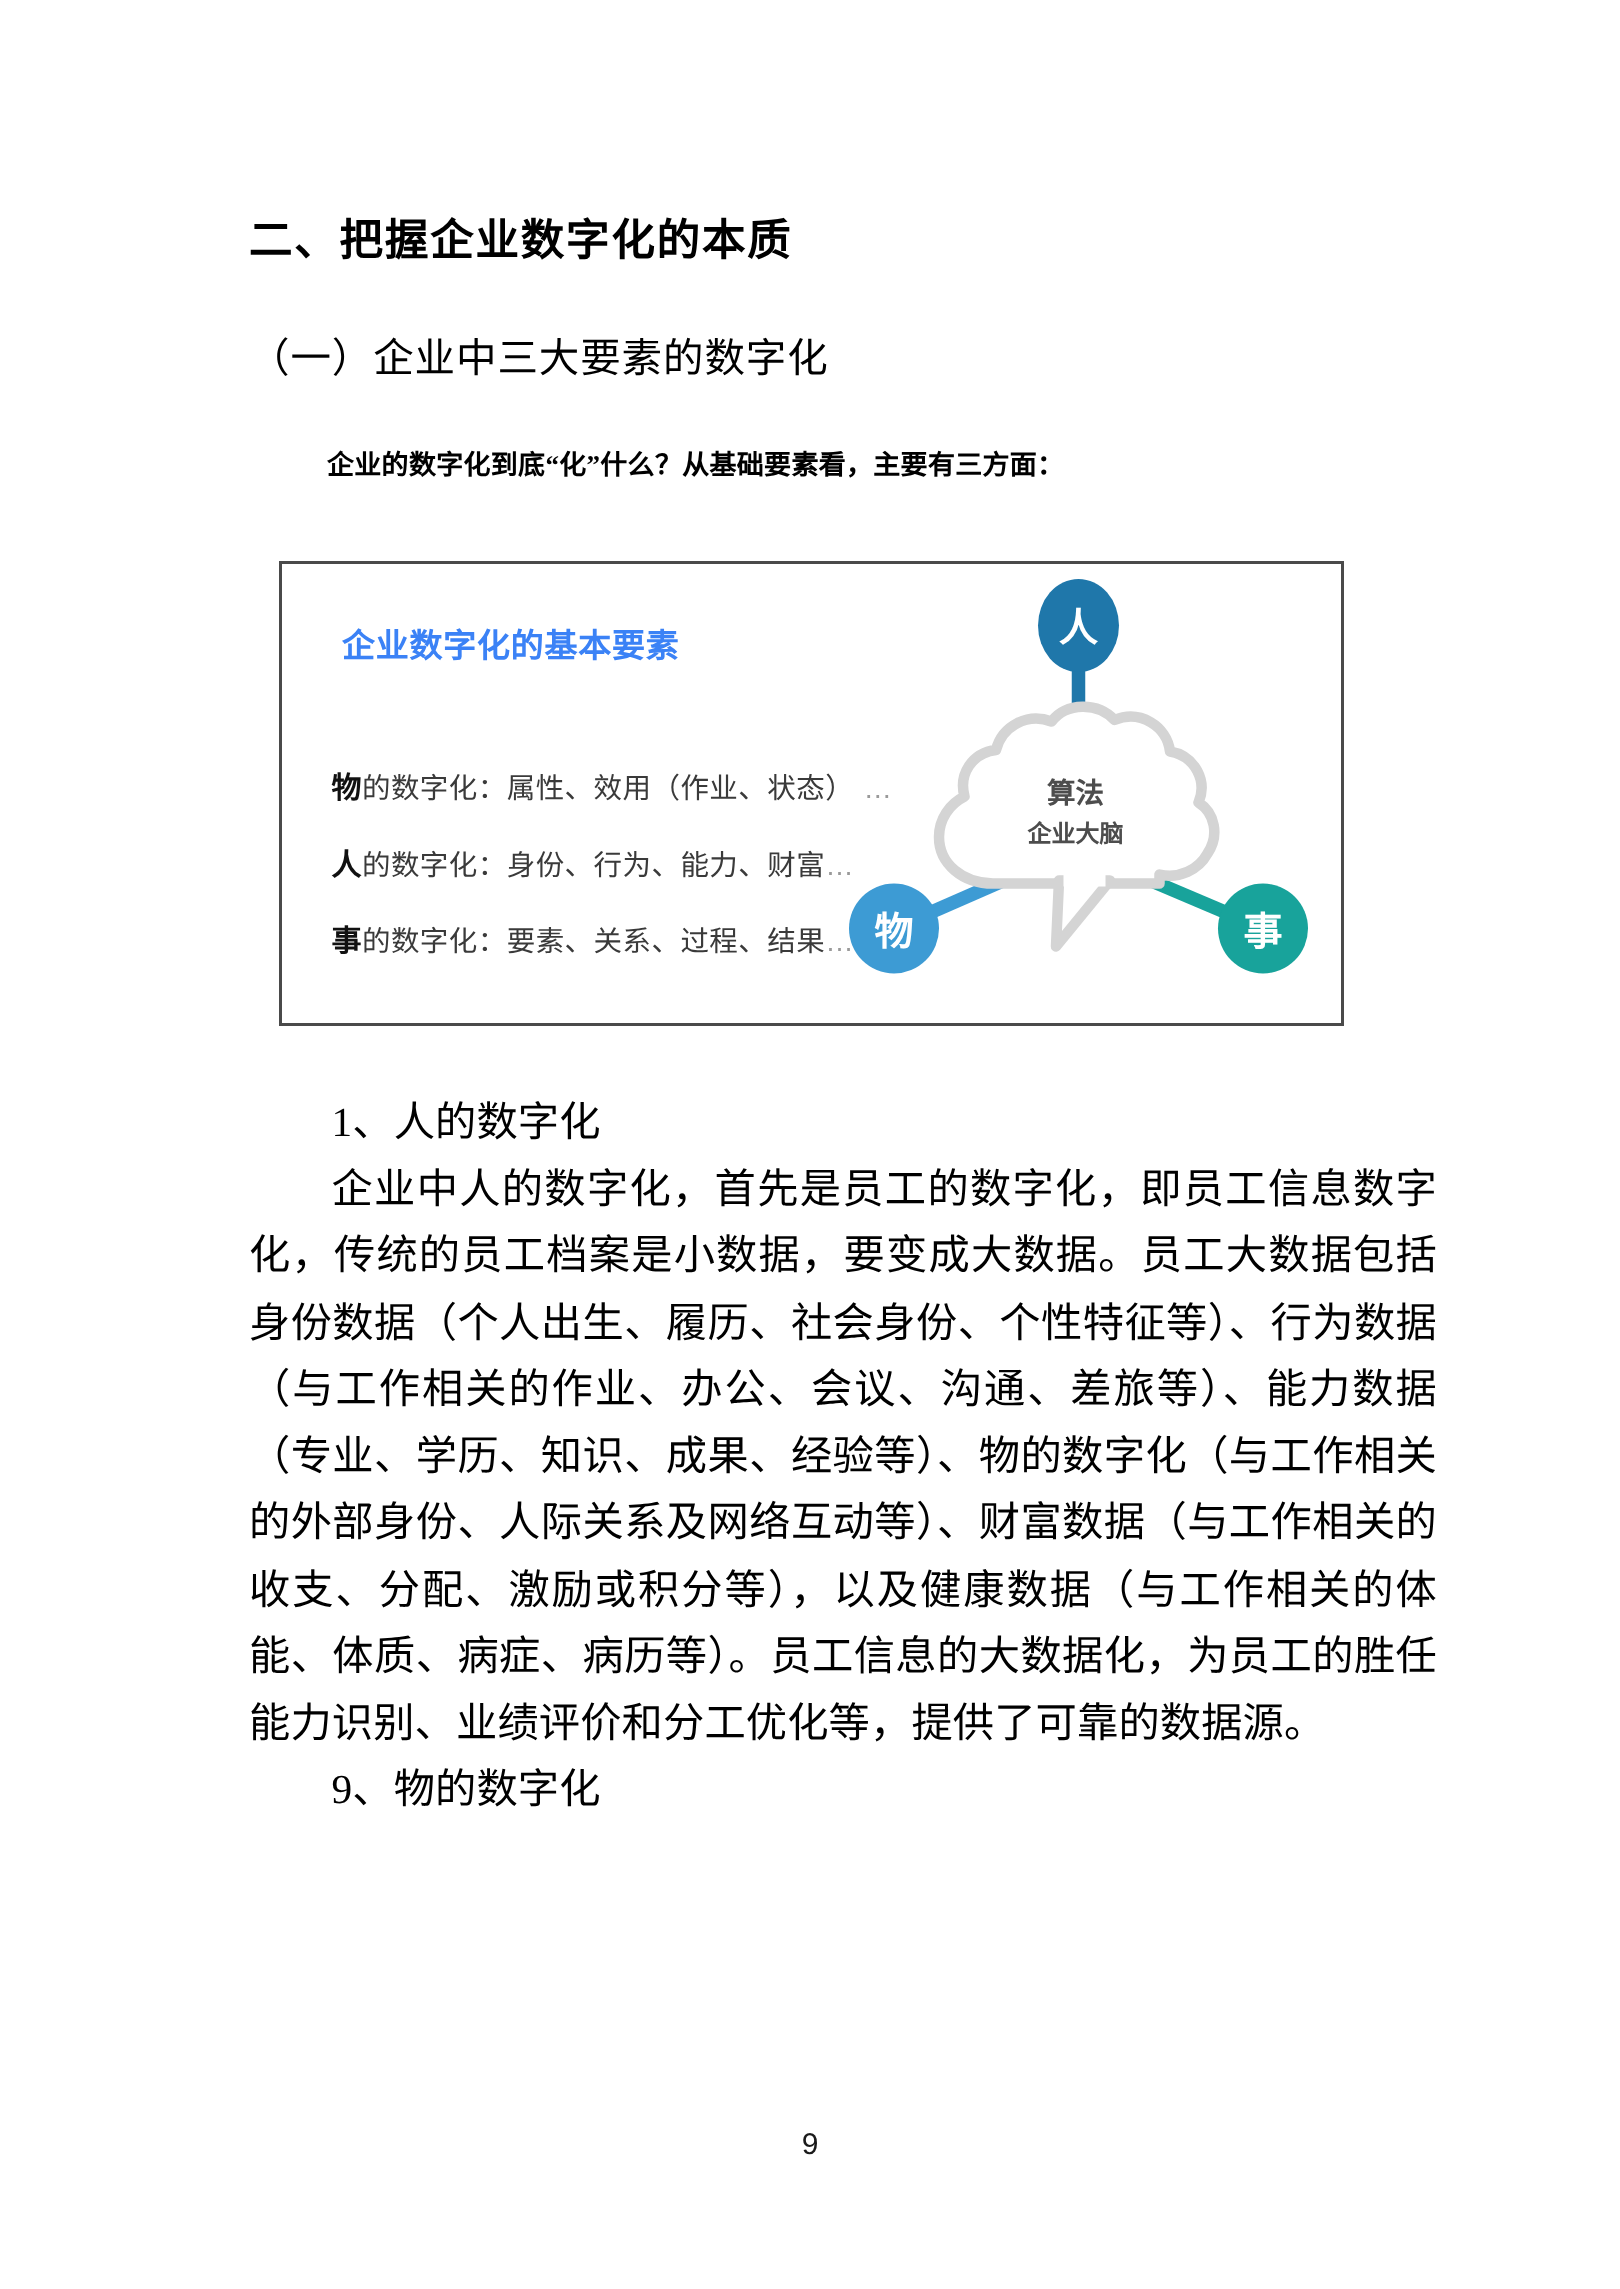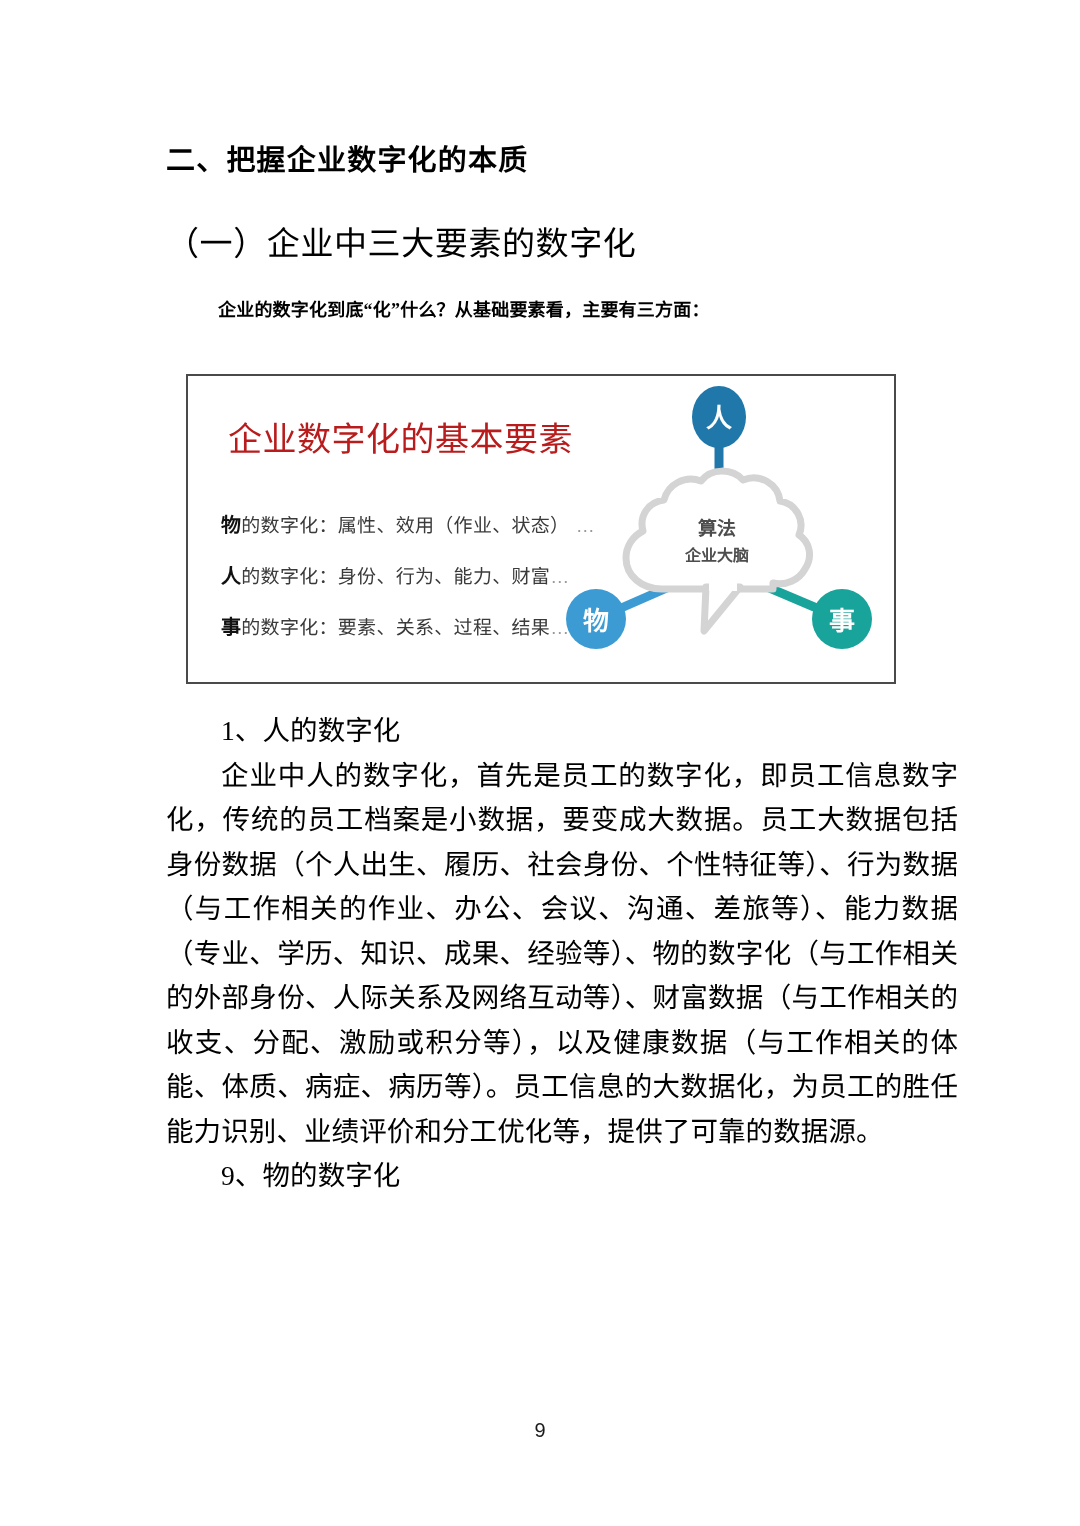--- a/index.html
+++ b/index.html
@@ -31,21 +31,21 @@
     font-size: 29px;
     font-weight: bold;
     letter-spacing: 1.2px;
     font-family: "Liberation Sans", "DejaVu Sans", sans-serif;
     white-space: nowrap;
   }
   .h2-section {
     position: absolute;
     left: 166px;
     top: 217px;
-    font-size: 33px;
+    font-size: 27px;
     font-weight: normal;
     letter-spacing: 0.6px;
     font-family: "Liberation Serif", "DejaVu Serif", serif;
     white-space: nowrap;
   }
   .lead-para {
     position: absolute;
     left: 166px;
     top: 297px;
     width: 790px;
@@ -65,23 +65,23 @@
     height: 310px;
     border: 2px solid #4a4a4a;
     background: #ffffff;
     box-sizing: border-box;
     overflow: hidden;
   }
   .fig-title {
     position: absolute;
     left: 40px;
     top: 36px;
-    font-size: 34px;
-    font-weight: 400;
-    color: #b91c1c;
+    font-size: 22px;
+    font-weight: 700;
+    color: #3b82f6;
     font-family: "Liberation Sans", "DejaVu Sans", sans-serif;
     letter-spacing: 0.5px;
     white-space: nowrap;
   }
   .fig-lines {
     position: absolute;
     left: 33px;
     top: 133px;
     font-family: "Liberation Sans", "DejaVu Sans", sans-serif;
   }
@@ -125,21 +125,21 @@
   .cloud-sub {
     font-family: "Liberation Sans", "DejaVu Sans", sans-serif;
     font-weight: bold;
     fill: #4d4d4d;
   }
 
   
   .body-block {
     position: absolute;
     left: 166px;
-    top: 709px;
+    top: 726px;
     width: 792px;
     font-size: 27.5px;
     line-height: 44.5px;
     letter-spacing: 0.1px;
     text-align: justify;
   }
   .body-block p {
     margin: 0;
   }
   .indent-1 {

